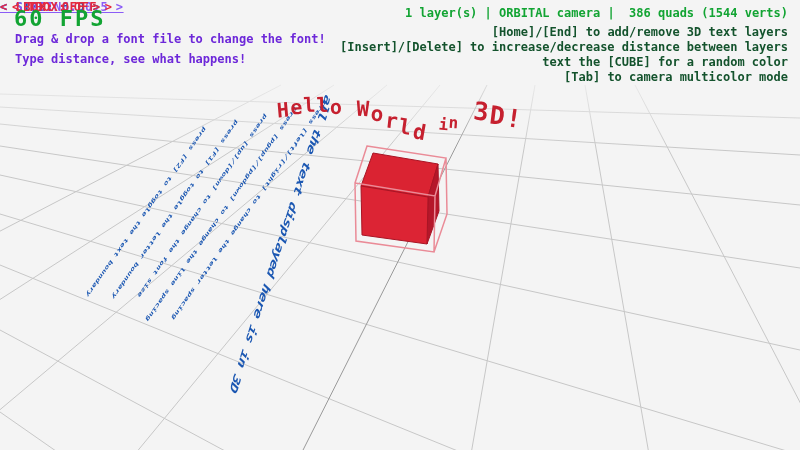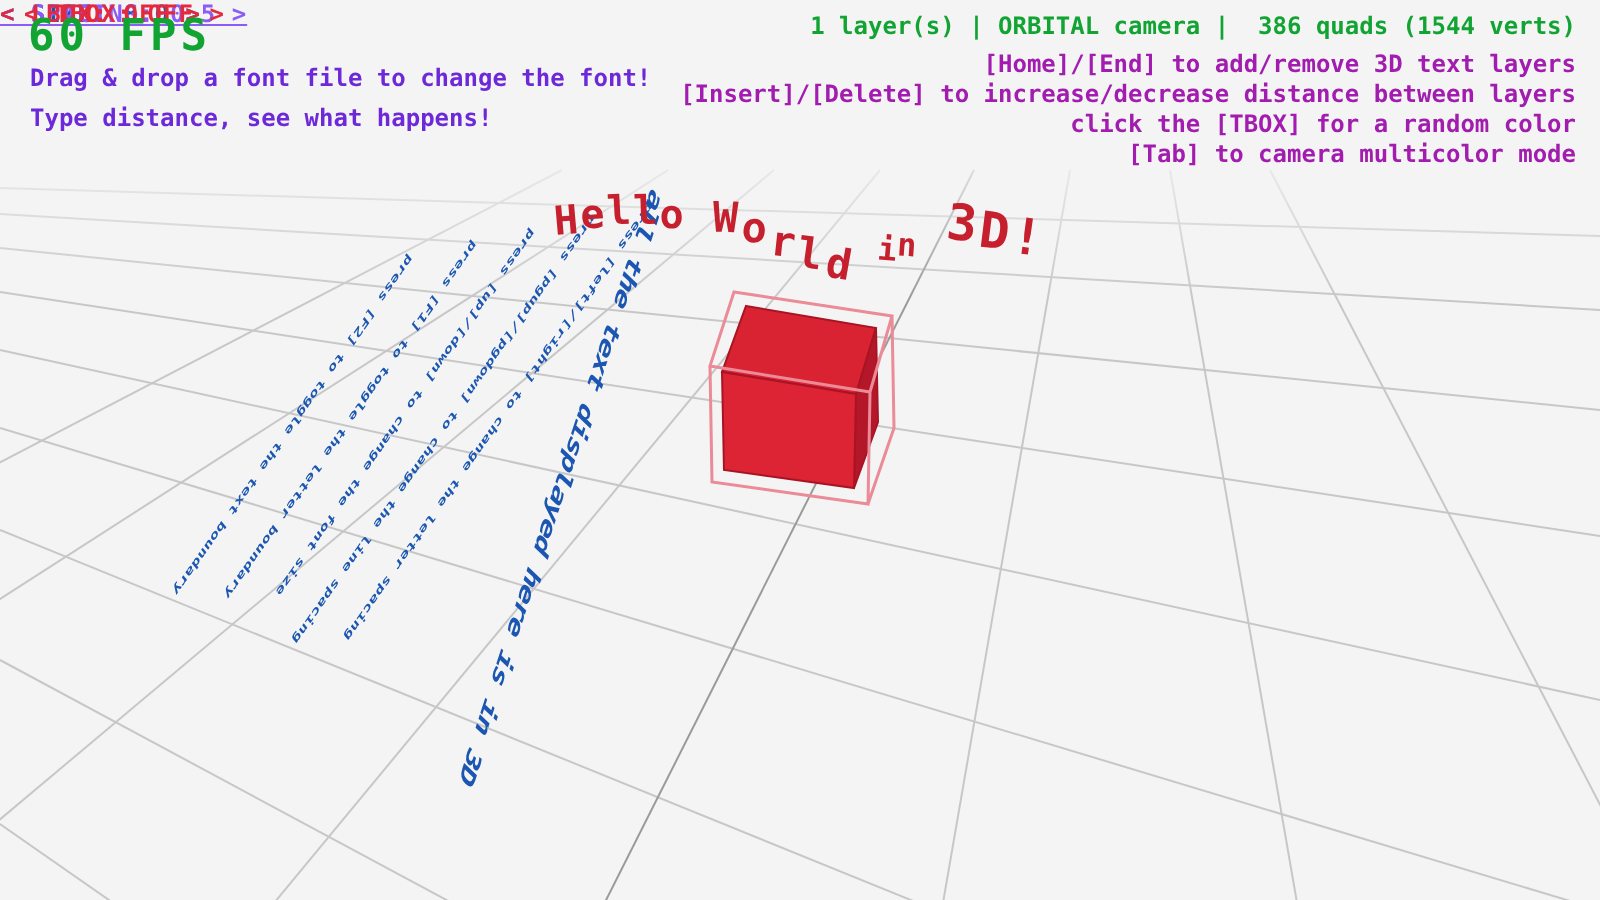--- a/index.html
+++ b/index.html
@@ -5,21 +5,21 @@
   html,body{margin:0;padding:0;}
   body{width:800px;height:450px;overflow:hidden;position:relative;
        background:#f4f4f4;font-family:"DejaVu Sans Mono", monospace;}
   .stage{position:absolute;left:0;top:0;width:800px;height:450px;overflow:hidden;}
   svg.grid{position:absolute;left:0;top:0;}
   
   .hud{position:absolute;z-index:30;white-space:pre;}
   .fps{left:14px;top:6px;font-size:22px;font-weight:bold;letter-spacing:2px;color:#12a433;}
   .hint-left{left:15px;font-size:12px;color:#6d28d9;font-weight:bold;}
   .status{right:12px;top:6px;font-size:12px;font-weight:bold;color:#12a433;text-align:right;}
-  .hint-right{right:12px;font-size:12px;color:#a21caf;font-weight:bold;text-align:right;}
+  .hint-right{right:12px;font-size:12px;color:#14532d;font-weight:bold;text-align:right;}
   
   .gtxt{position:absolute;left:0;top:0;z-index:10;transform-origin:0 0;
         white-space:pre;font-weight:bold;color:#1b57b2;}
   .gline{font-size:9px;letter-spacing:0px;}
   .g1{transform:matrix(-0.574,0.819,-0.38,-0.45,207,130);}
   .g2{transform:matrix(-0.574,0.819,-0.38,-0.45,239,123);}
   .g3{transform:matrix(-0.574,0.819,-0.38,-0.45,268,117);}
   .g4{transform:matrix(-0.574,0.819,-0.38,-0.45,298,110);}
   .g5{transform:matrix(-0.574,0.819,-0.38,-0.45,327,104);}
   .gmain{font-size:16px;letter-spacing:-1px;
@@ -94,15 +94,15 @@
   <div class="plabel pl5" style="color: rgb(228, 41, 62);">&lt; TBOX: OFF &gt;</div>
 
   <div class="hello"><span style="font-size: 20px; transform: translateY(-6px) rotate(-5deg); margin-right: 1px;">H</span><span style="font-size: 20px; transform: translateY(-9px) rotate(-4deg); margin-right: 1px;">e</span><span style="font-size: 20px; transform: translateY(-11px) rotate(-3deg); margin-right: 1px;">l</span><span style="font-size: 20px; transform: translateY(-11px) rotate(-2deg); margin-right: 1px;">l</span><span style="font-size: 20px; transform: translateY(-9px) rotate(-1deg); margin-right: 1px;">o</span><span style="font-size: 20px; transform: translateY(0px) rotate(0deg); margin-right: 1px;">&nbsp;</span><span style="font-size: 21px; transform: translateY(-7px) rotate(2deg); margin-right: 1px;">W</span><span style="font-size: 21px; transform: translateY(-2px) rotate(4deg); margin-right: 1px;">o</span><span style="font-size: 21px; transform: translateY(5px) rotate(6deg); margin-right: 1px;">r</span><span style="font-size: 21px; transform: translateY(11px) rotate(8deg); margin-right: 1px;">l</span><span style="font-size: 21px; transform: translateY(16px) rotate(10deg); margin-right: 1px;">d</span><span style="font-size: 20px; transform: translateY(0px) rotate(0deg); margin-right: 1px;">&nbsp;</span><span style="font-size: 16px; transform: translateY(7px) rotate(5deg); margin-right: 1px;">i</span><span style="font-size: 16px; transform: translateY(5px) rotate(4deg); margin-right: 1px;">n</span><span style="font-size: 20px; transform: translateY(0px) rotate(0deg); margin-right: 1px;">&nbsp;</span><span style="font-size: 25px; transform: translateY(-3px) rotate(6deg); margin-right: 1px;">3</span><span style="font-size: 25px; transform: translateY(1px) rotate(7deg); margin-right: 1px;">D</span><span style="font-size: 25px; transform: translateY(4px) rotate(8deg); margin-right: 1px;">!</span></div>
 
   <div class="hud fps">60 FPS</div>
   <div class="hud hint-left" style="top:32px">Drag &amp; drop a font file to change the font!</div>
   <div class="hud hint-left" style="top:52px">Type distance, see what happens!</div>
   <div class="hud status">1 layer(s) | ORBITAL camera |  386 quads (1544 verts)</div>
   <div class="hud hint-right" style="top:25px">[Home]/[End] to add/remove 3D text layers</div>
   <div class="hud hint-right" style="top:40px">[Insert]/[Delete] to increase/decrease distance between layers</div>
-  <div class="hud hint-right" style="top:55px">click the [TBOX] for a random color</div>
+  <div class="hud hint-right" style="top:55px">text the [CUBE] for a random color</div>
   <div class="hud hint-right" style="top:70px">[Tab] to camera multicolor mode</div>
 </div>
 
 </body></html>

